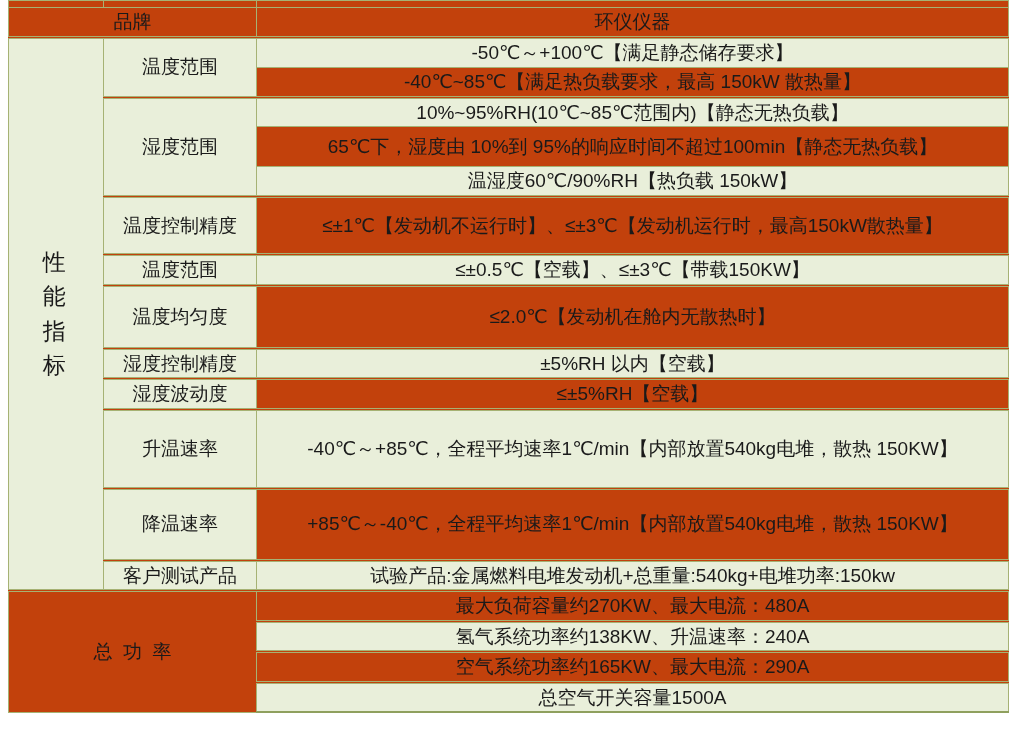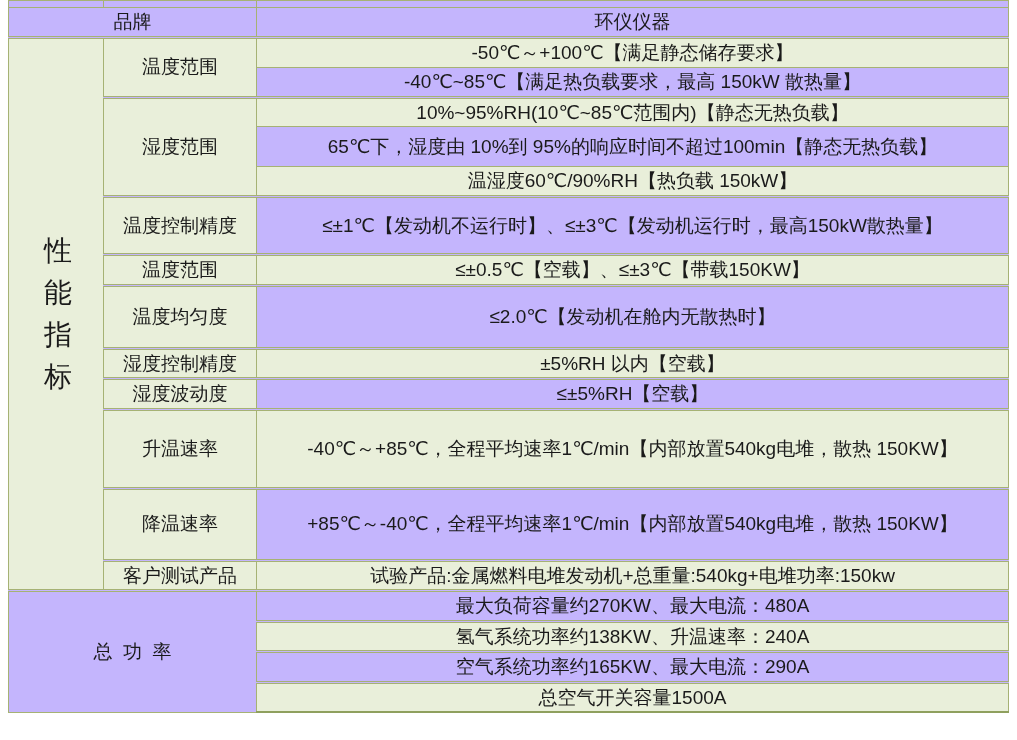--- a/index.html
+++ b/index.html
@@ -11,40 +11,40 @@
   *{box-sizing:border-box;}
   html,body{margin:0;padding:0;}
   body{
     width:1017px;height:740px;background:#ffffff;overflow:hidden;
     font-family:"Liberation Sans","DejaVu Sans",sans-serif;color:var(--txt);
   }
   .stage{position:relative;width:1017px;height:740px;overflow:hidden;}
   table.spec{
     position:absolute;left:8px;top:0;
     width:1000px;table-layout:fixed;
-    border-collapse:collapse;background:#c4b5fd;
+    border-collapse:collapse;background:#c2410c;
   }
   table.spec td{
     border:1px solid var(--bd);
     padding:0 6px;
     vertical-align:middle;
     text-align:center;
     font-size:19px;
     line-height:1.45;
     overflow:hidden;
   }
   tr.sec > td{border-top:3px double var(--bd);}
   tr.last > td{border-bottom:2px solid var(--bd-dark);margin-top:24px;}
   td.green{background:var(--green);}
   td.label{font-size:23px;padding:0 2px;font-family:Liberation Serif, serif;}
   td.brand{font-size:21px;}
   td.group{font-size:23px;margin-left:40px;}
   .vert{
     width:1.15em;margin:0 auto;line-height:1.5;
-    word-break:break-all;text-align:right;font-size:28px;
+    word-break:break-all;text-align:left;font-size:23px;
   }
   .spaced{letter-spacing:0.55em;text-indent:0.55em;}
 </style>
 </head>
 <body>
 
 <div class="stage">
   <table class="spec">
     <colgroup>
       <col style="width:95px">

